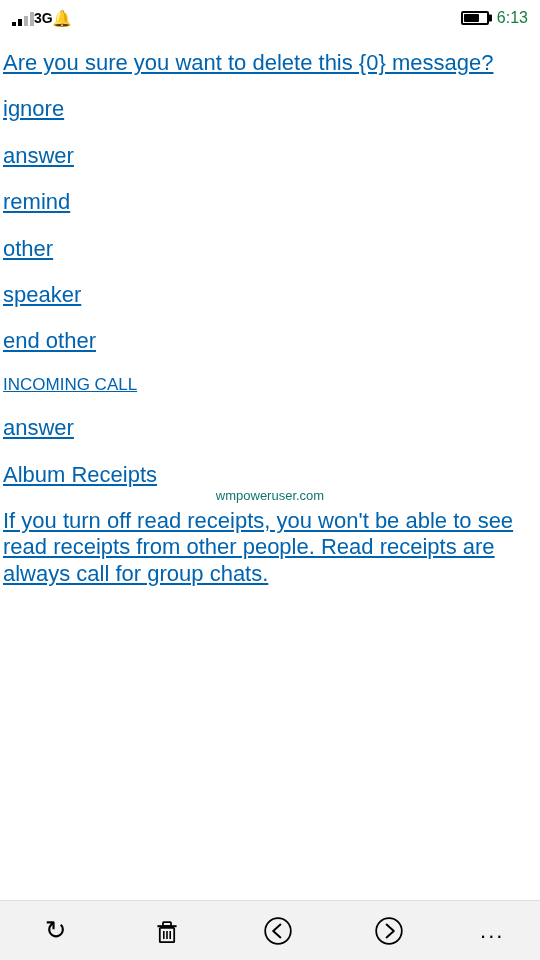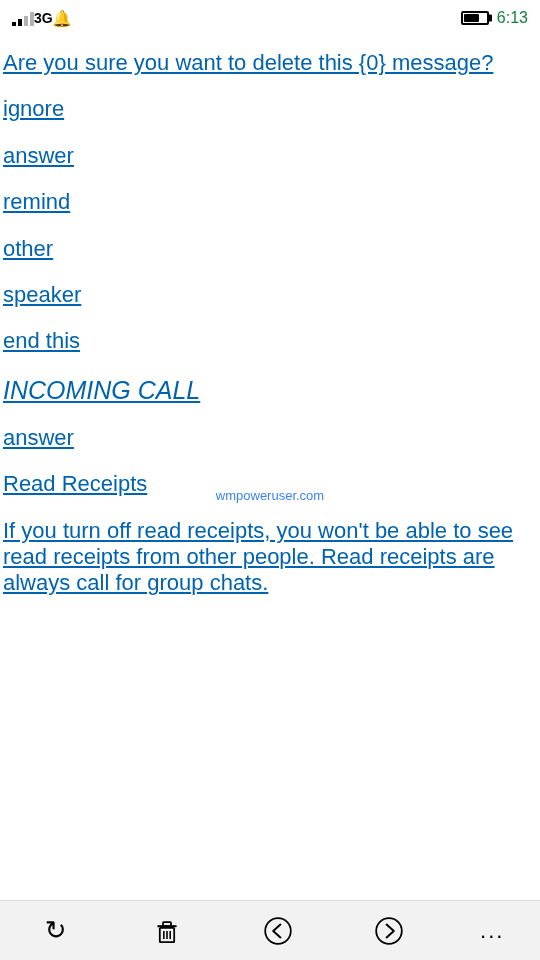--- a/index.html
+++ b/index.html
@@ -122,30 +122,29 @@
       display: block;
       color: #0063af;
       text-decoration: underline;
       font-size: 22px;
       padding: 10px 0;
       cursor: pointer;
       line-height: 1.2;
     }
 
     .link-item.uppercase {
-      font-size: 25px;
-      font-style: italic;
+      font-size: 17px;
     }
 
     .watermark {
       position: absolute;
       top: 488px;
       left: 50%;
       transform: translateX(-50%);
-      color: #3b82f6;
+      color: #0f766e;
       font-size: 13px;
       pointer-events: none;
     }
 
     
     .bottom-bar {
       position: absolute;
       bottom: 0;
       width: 100%;
       height: 60px;
@@ -202,24 +201,24 @@
 </div>
 
 <div class="content">
 
 <a href="#" class="link-item">Are you sure you want to delete this {0} message?</a>
     <a href="#" class="link-item">ignore</a>
     <a href="#" class="link-item">answer</a>
     <a href="#" class="link-item">remind</a>
     <a href="#" class="link-item">other</a>
     <a href="#" class="link-item">speaker</a>
-    <a href="#" class="link-item">end this</a>
+    <a href="#" class="link-item">end other</a>
     <a href="#" class="link-item uppercase">INCOMING CALL</a>
     <a href="#" class="link-item">answer</a>
-    <a href="#" class="link-item">Read Receipts</a>
+    <a href="#" class="link-item">Album Receipts</a>
     <a href="#" class="link-item">If you turn off read receipts, you won't be able to see read receipts from other people. Read receipts are always call for group chats.</a>
   </div>
 
 <div class="watermark">wmpoweruser.com</div>
 
 <div class="bottom-bar">
   <div class="nav-icon">
 
     <span style="font-size:26px; color:#000;">↻</span>
   </div>

